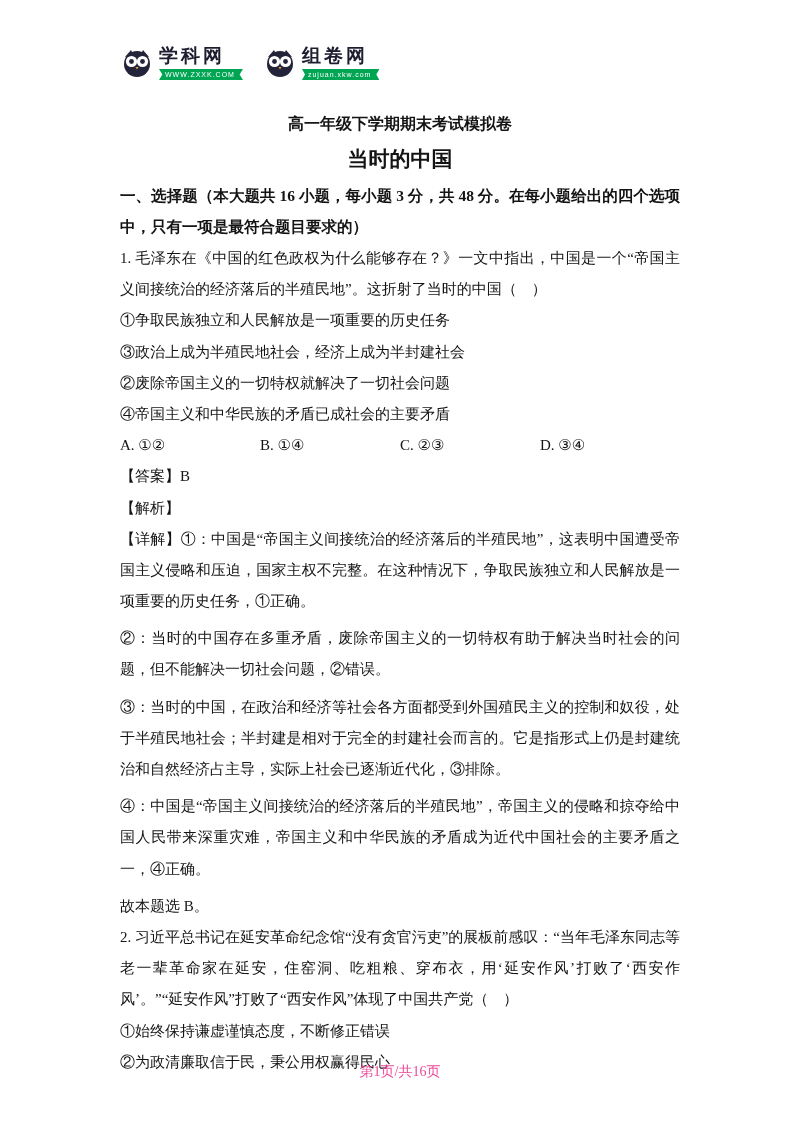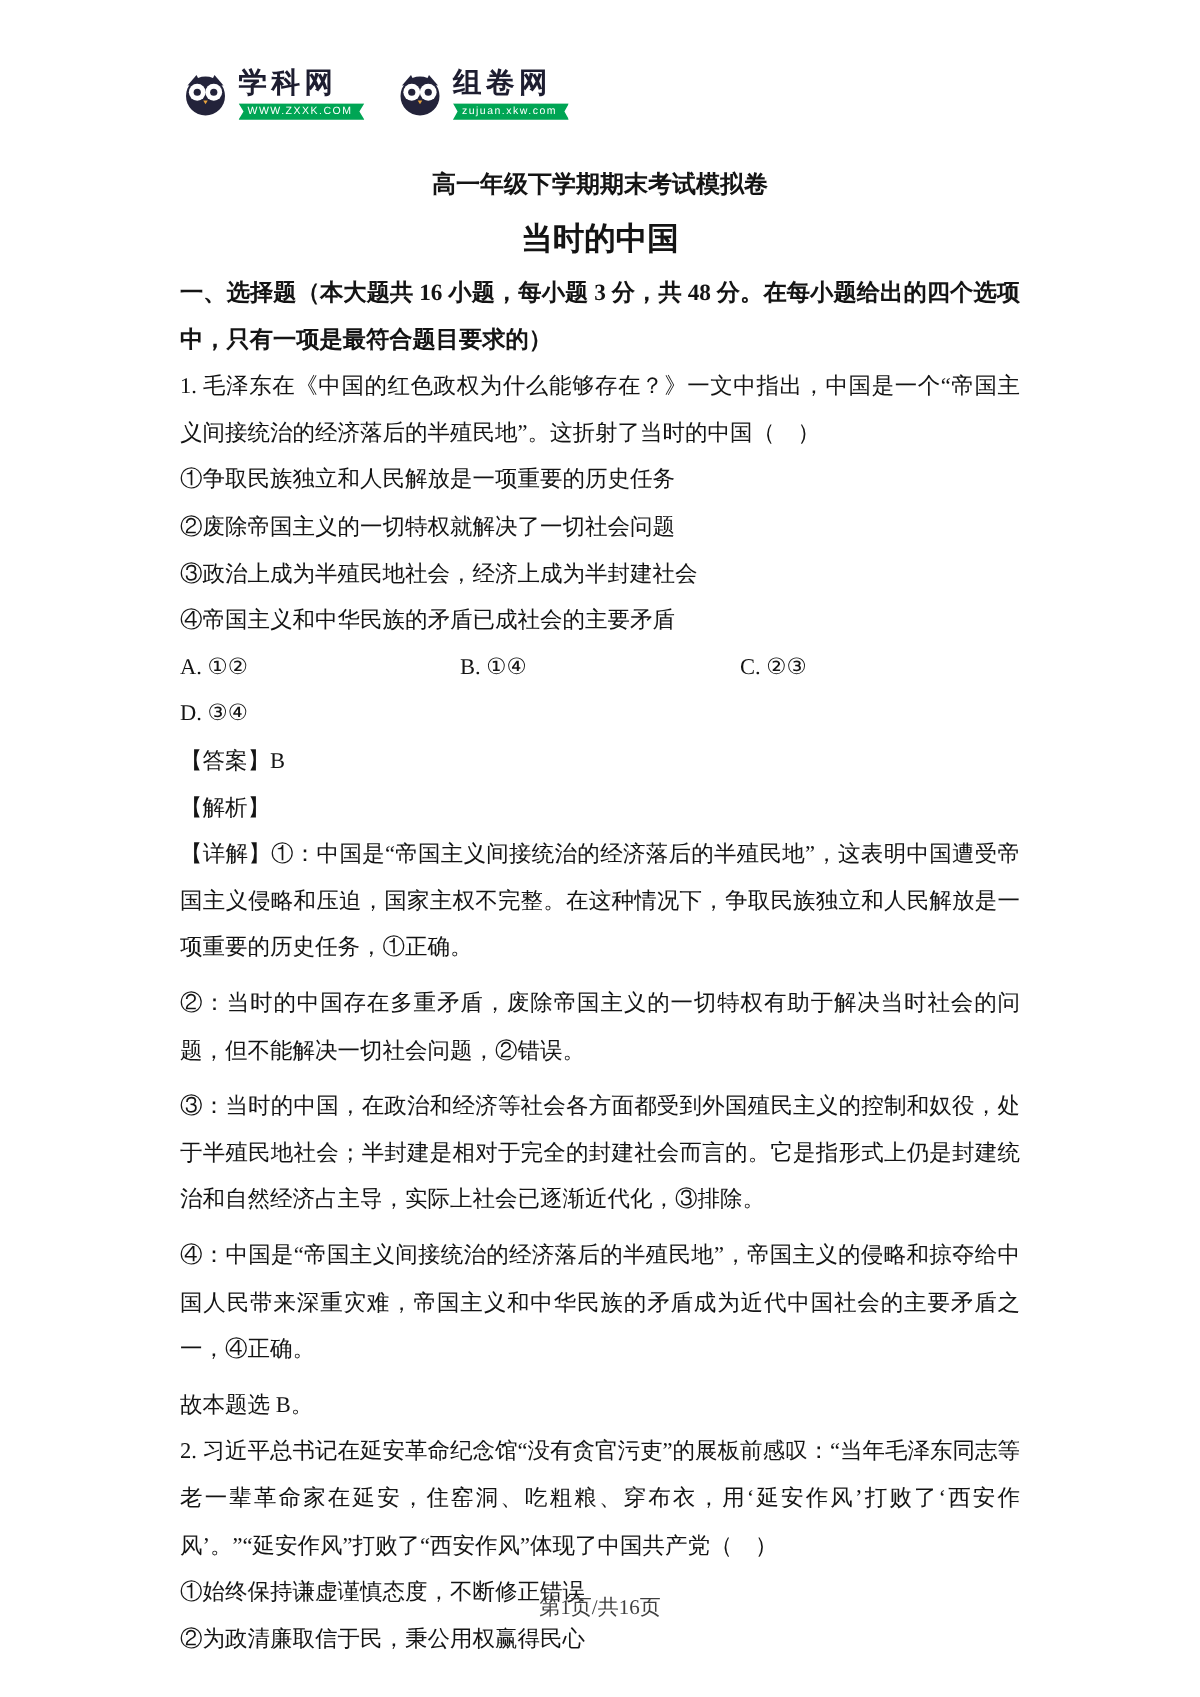--- a/index.html
+++ b/index.html
@@ -30,26 +30,26 @@
   .doc-title   { text-align:center; font-size:16px; font-weight:bold; margin:14px 0 0 0; line-height:1.5; }
   .doc-subtitle{ text-align:center; font-size:21px; font-weight:bold; margin:8px 0 0 0; line-height:1.5; }
   .doc-meta    { text-align:center; font-size:16px; font-weight:bold; margin:8px 0 4px 0; line-height:1.6; }
   .section-heading {
     font-size:15.5px; font-weight:bold; line-height:2.05; text-align:justify; margin:4px 0 0 0;
   }
   
   .para { font-size:15px; line-height:2.08; text-align:justify; margin:0; }
   .para.pgap { margin-bottom:6px; }
   .choices {
-    display:grid; grid-template-columns:repeat(3,1fr);
+    display:grid; grid-template-columns:repeat(4,1fr);
     font-size:15px; line-height:2.08; margin:0;
   }
   .footer {
     position:absolute; left:0; right:0; bottom:50px;
-    text-align:center; font-size:14px; color:#404040;
+    text-align:center; font-size:14px; color:#ec4899;
   }
 </style>
 </head>
 <body>
 
 <div class="page">
 
   <div class="logos">
     <div class="logo">
       <span class="owl">
@@ -89,22 +89,22 @@
     </div>
   </div>
 
   <h1 class="doc-title">高一年级下学期期末考试模拟卷</h1>
   <h2 class="doc-subtitle">当时的中国</h2>
 
   <p class="section-heading">一、选择题（本大题共 16 小题，每小题 3 分，共 48 分。在每小题给出的四个选项中，只有一项是最符合题目要求的）</p>
 
   <p class="para">1. 毛泽东在《中国的红色政权为什么能够存在？》一文中指出，中国是一个“帝国主义间接统治的经济落后的半殖民地”。这折射了当时的中国（　）</p>
   <p class="para">①争取民族独立和人民解放是一项重要的历史任务</p>
+  <p class="para">③政治上成为半殖民地社会，经济上成为半封建社会</p>
   <p class="para">②废除帝国主义的一切特权就解决了一切社会问题</p>
-  <p class="para">③政治上成为半殖民地社会，经济上成为半封建社会</p>
   <p class="para">④帝国主义和中华民族的矛盾已成社会的主要矛盾</p>
 
   <div class="choices">
     <span>A. ①②</span>
     <span>B. ①④</span>
     <span>C. ②③</span>
     <span>D. ③④</span>
   </div>
 
   <p class="para">【答案】B</p>

